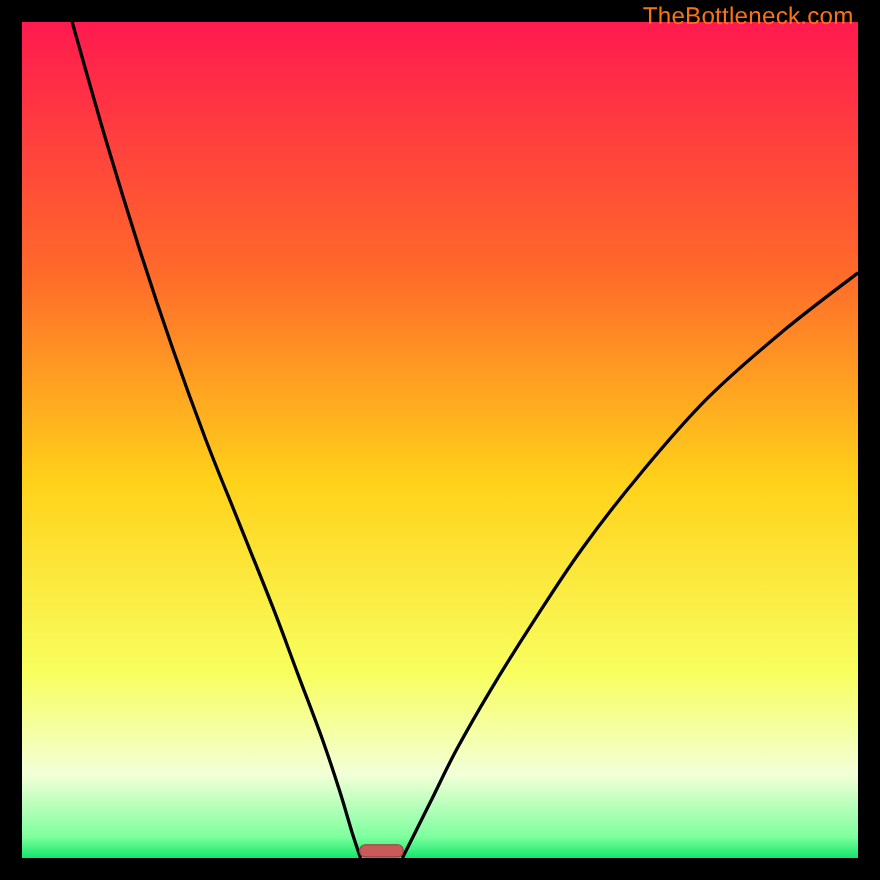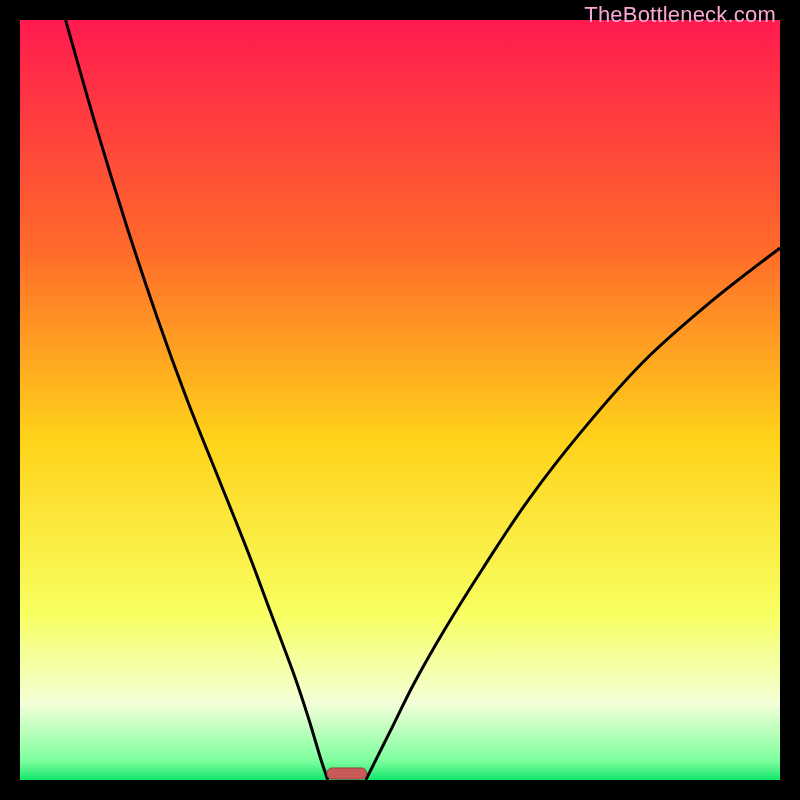--- a/index.html
+++ b/index.html
@@ -23,21 +23,21 @@
     position: absolute;
     left: 0;
     top: 0;
     width: 760px;
     height: 760px;
   }
   .watermark {
     position: absolute;
     top: 2px;
     right: 24px;
-    color: #f9a8d4;
+    color: #f97316;
     font-size: 22px;
     letter-spacing: 0.2px;
     font-weight: 500;
     text-align: center;
   }
   svg { display: block; }
 </style>
 </head>
 <body>
 

